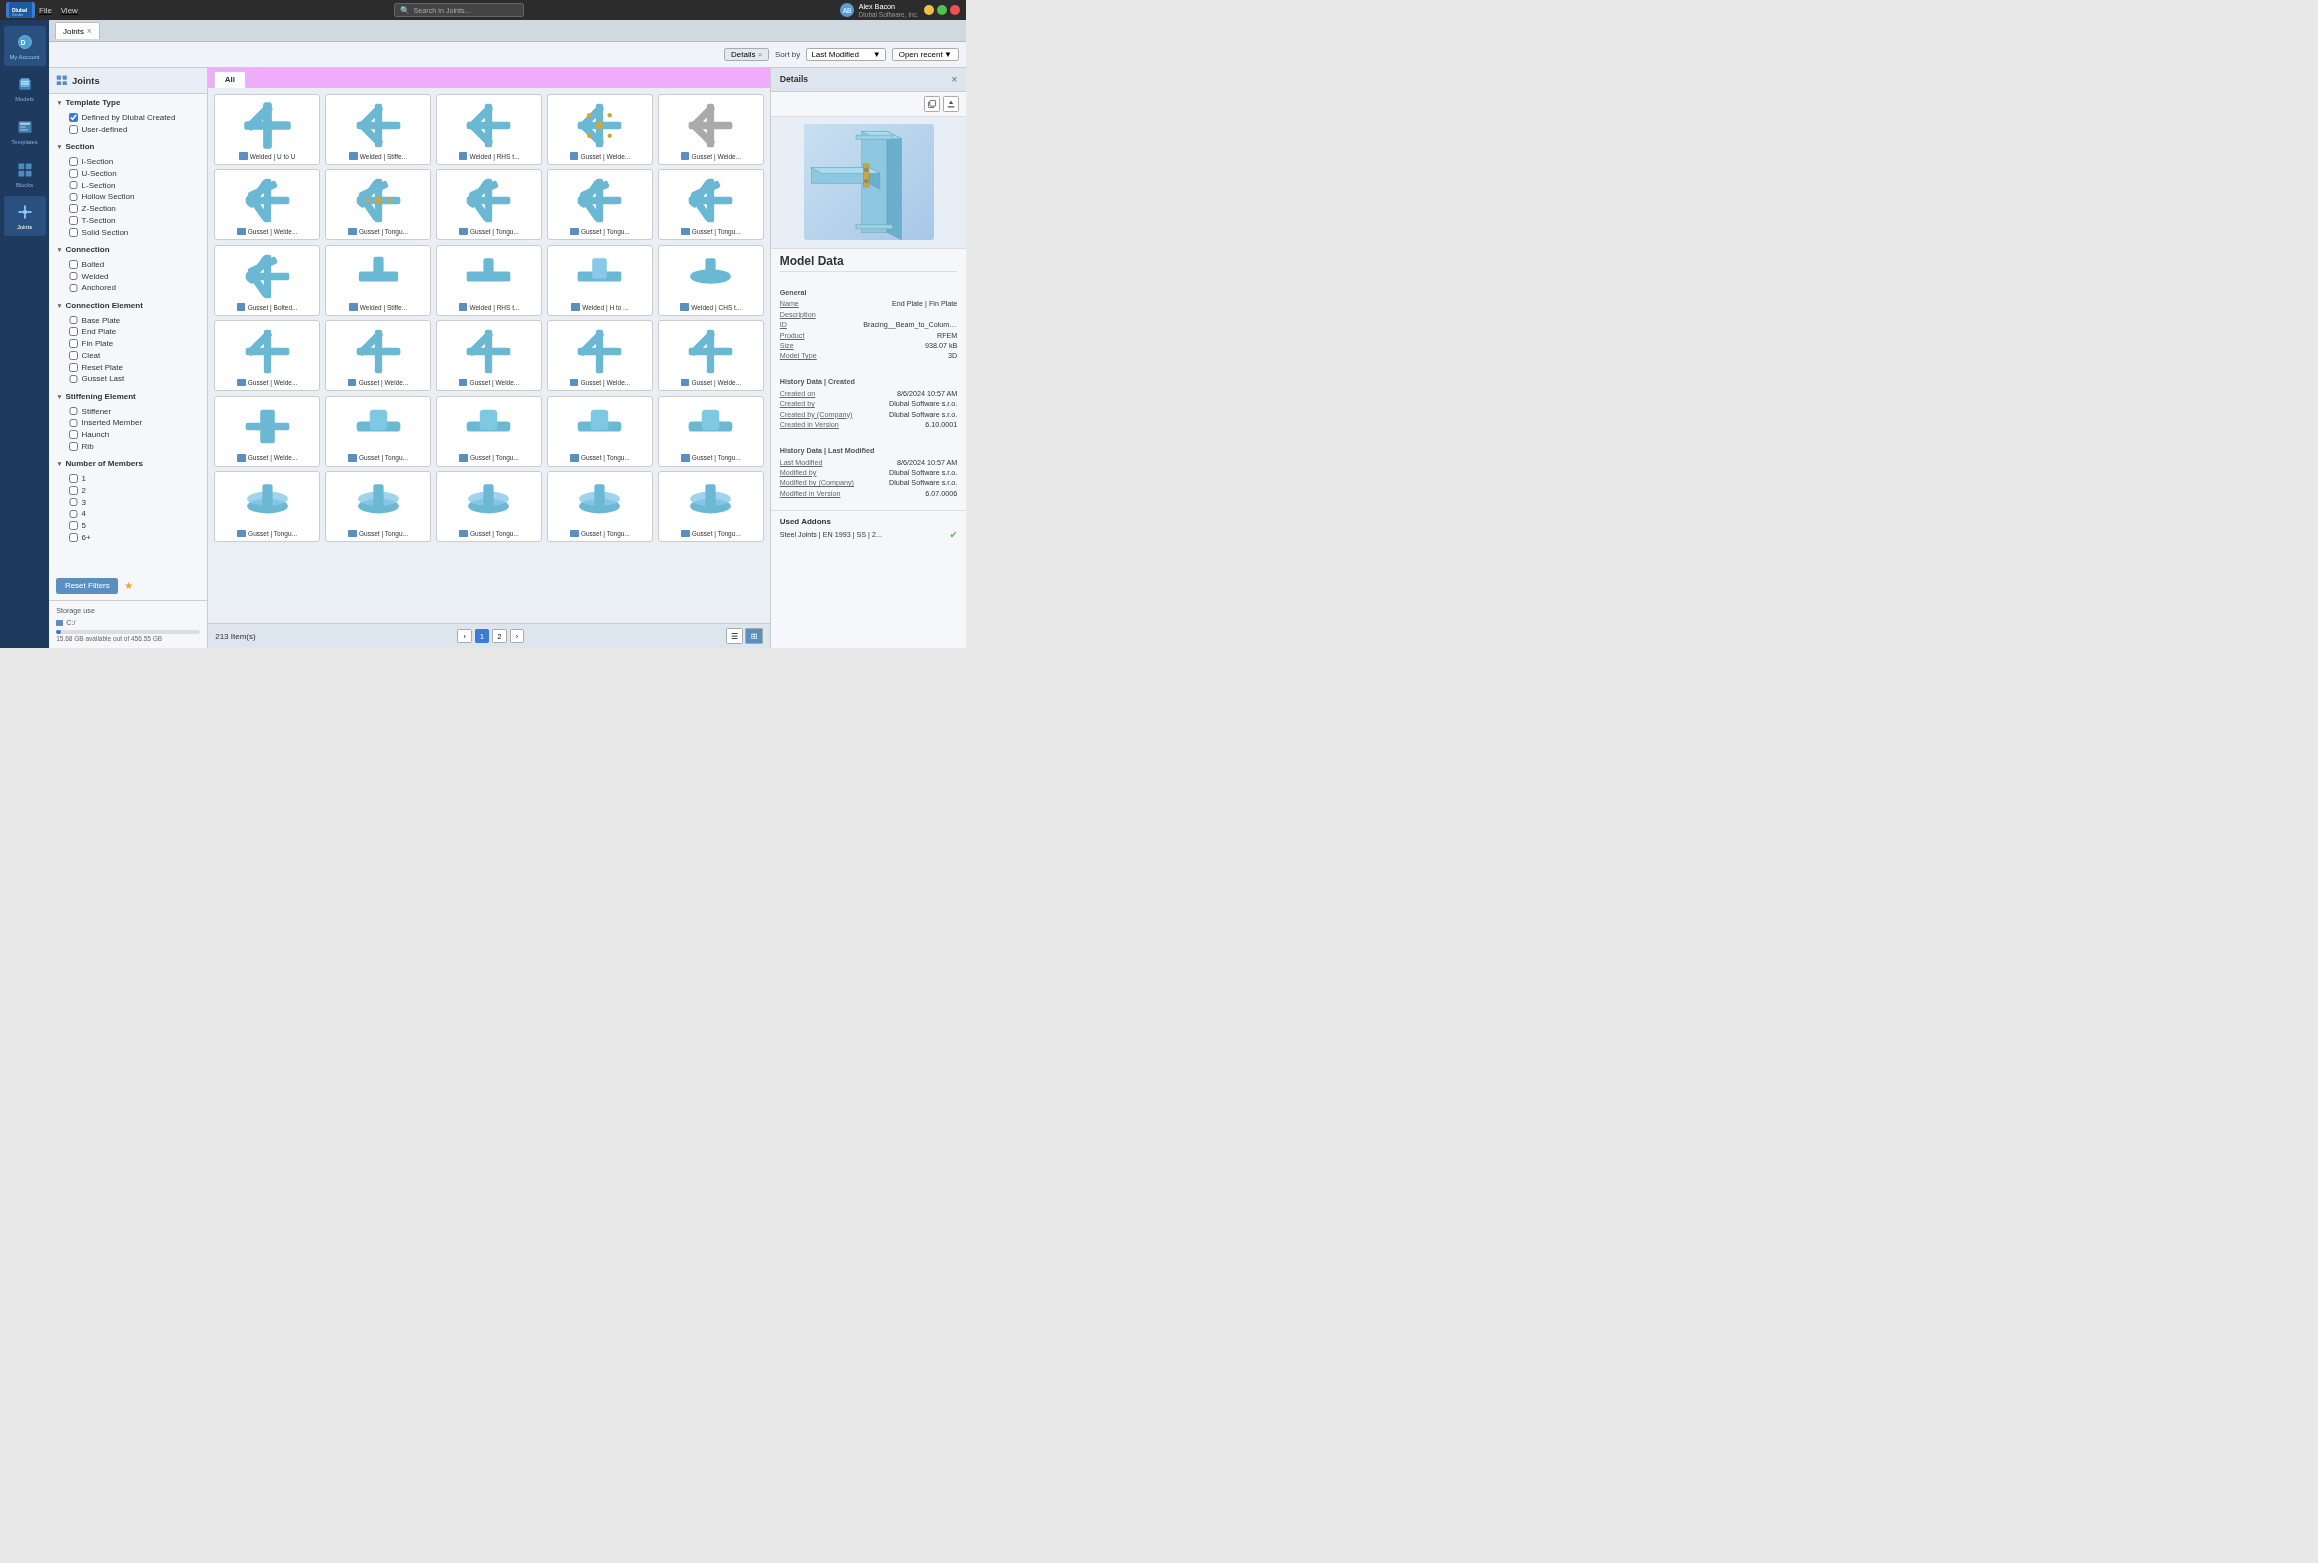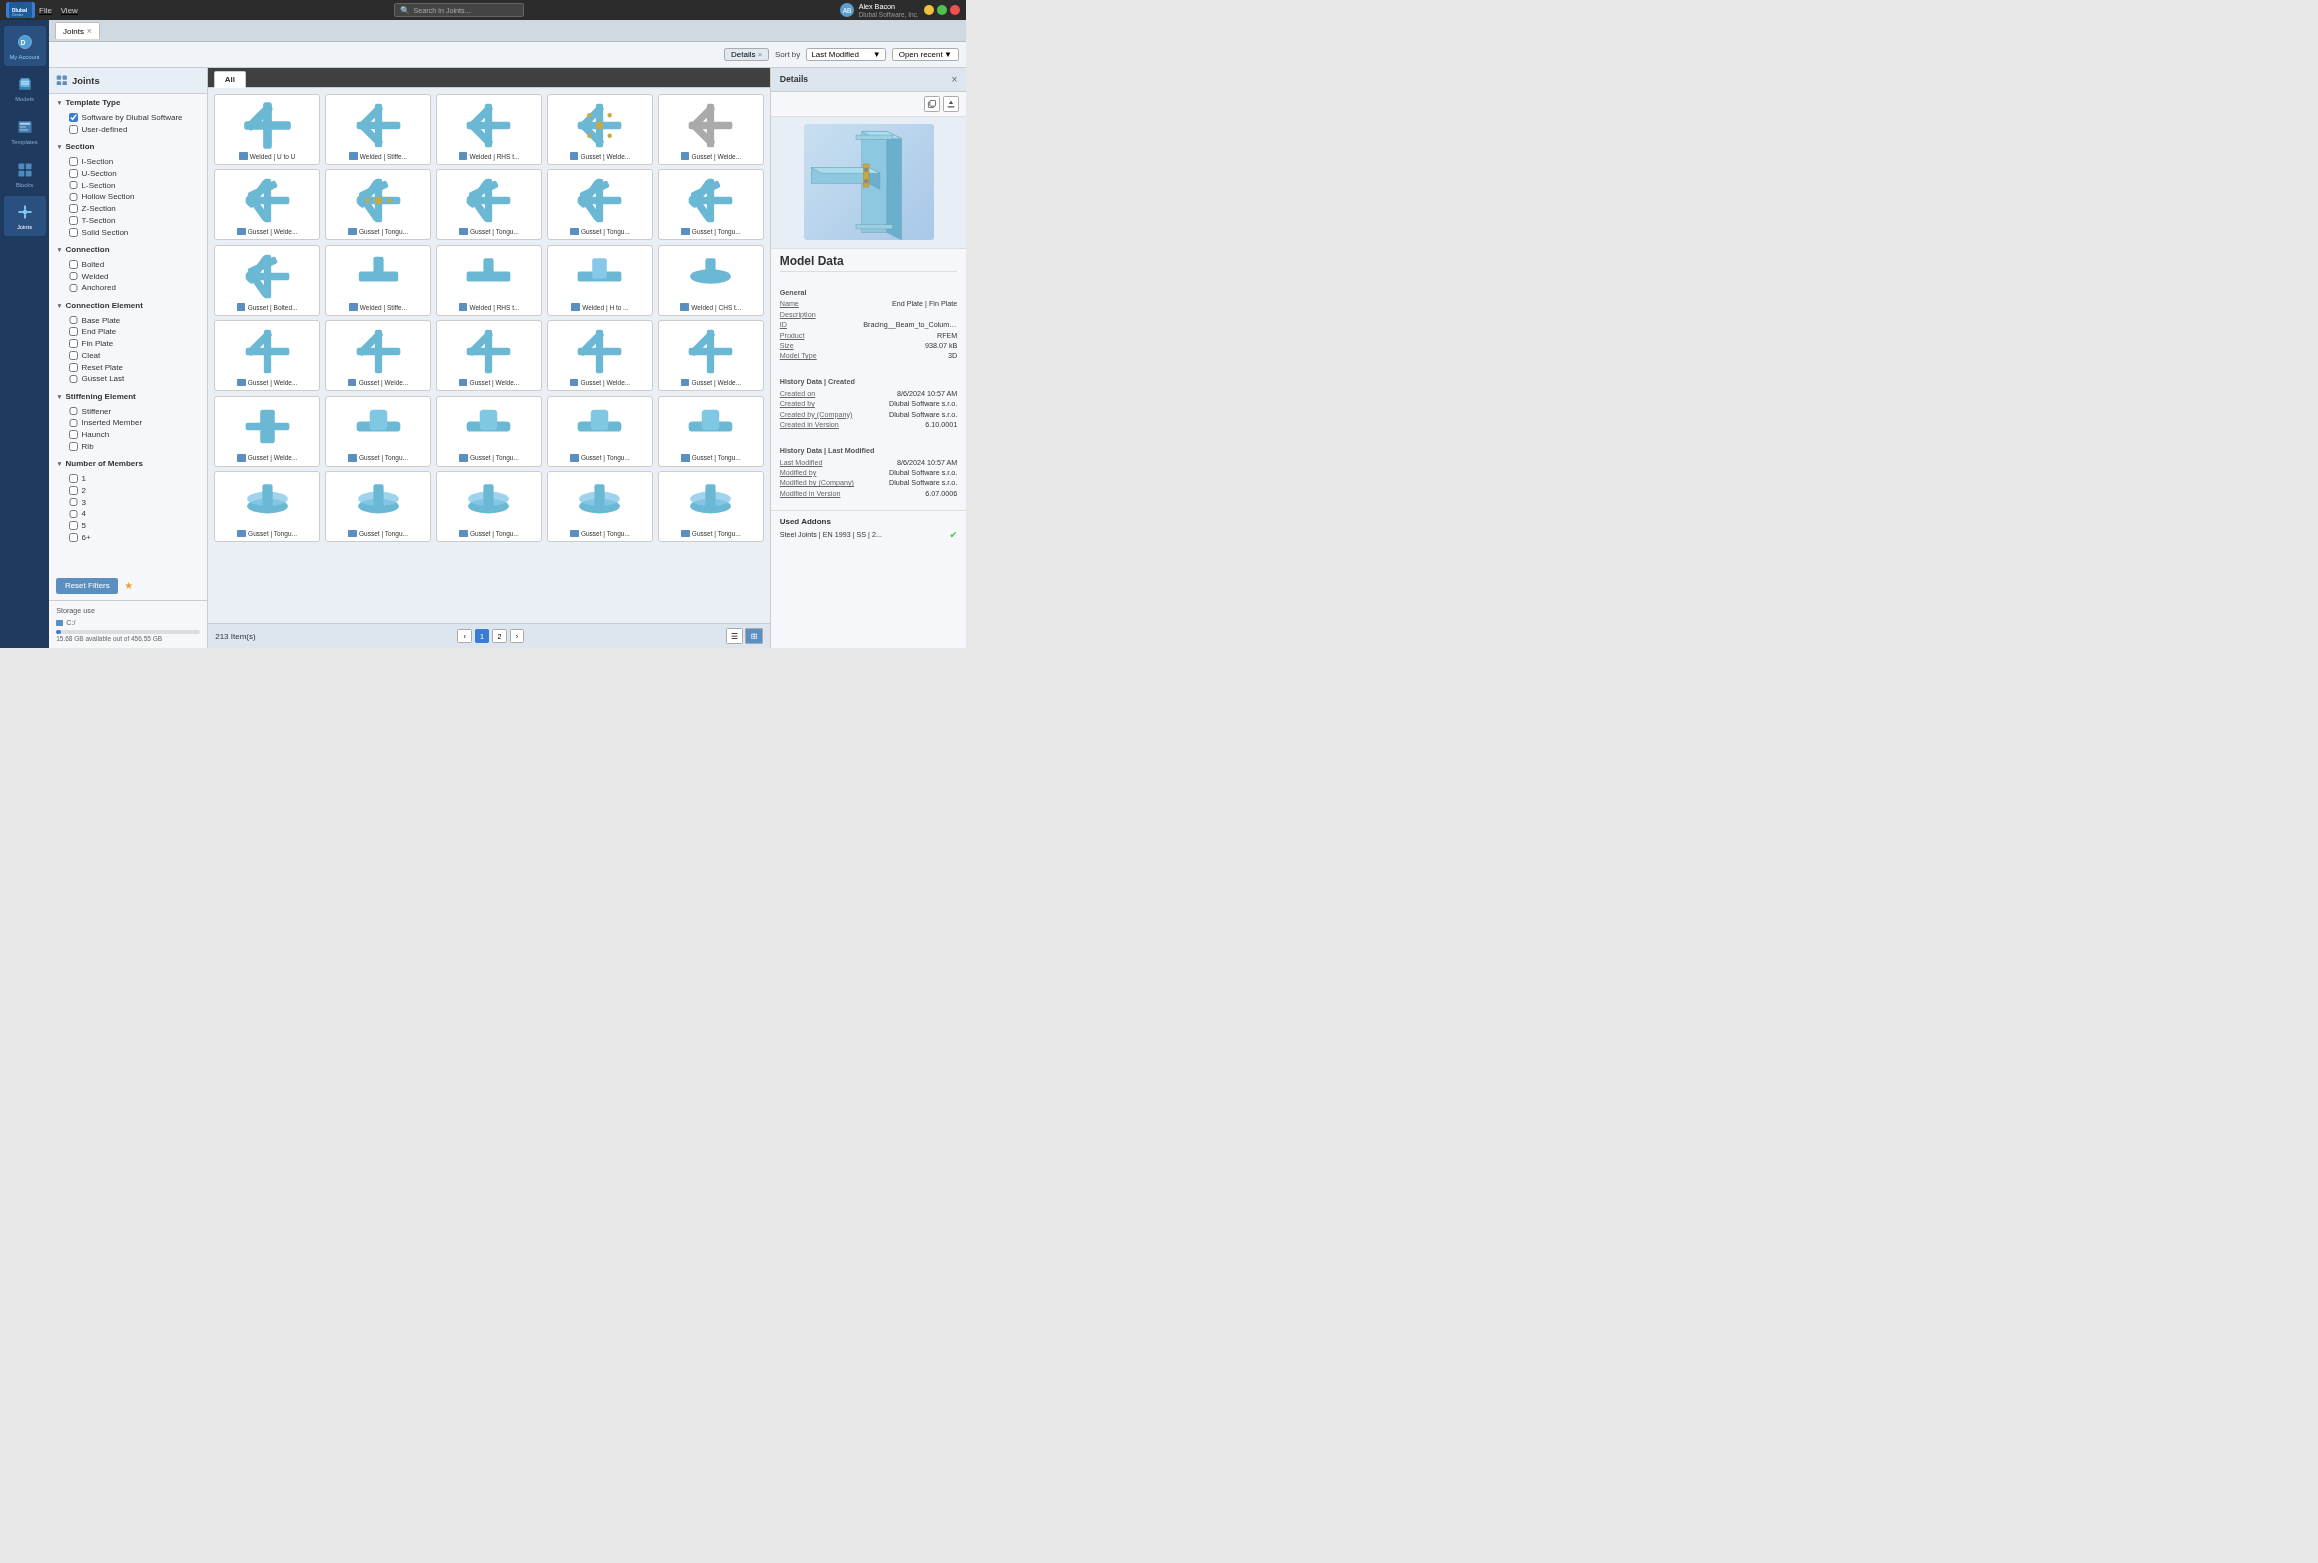--- a/index.html
+++ b/index.html
@@ -69,21 +69,21 @@
     .storage-section { padding: 5.8px 7.2px; border-top: 0.7px solid #ccc; }
     .storage-title { font-size: 7.2px; color: #555; margin-bottom: 2.9px; }
     .storage-bar-bg { background: #ddd; height: 4.3px; border-radius: 2.2px; margin-bottom: 1.4px; }
     .storage-bar-fill { background: #3a7bd5; height: 4.3px; border-radius: 2.2px; width: 3.4%; }
     .storage-text { font-size: 6.5px; color: #666; }
     .storage-drive { display: flex; align-items: center; gap: 2.9px; margin-bottom: 2.2px; }
     .drive-icon { width: 7.2px; height: 5.8px; background: #5a8fc0; border-radius: 0.7px; }
 
     
     .grid-area { flex: 1; display: flex; flex-direction: column; overflow: hidden; background: #eaeff5; }
-    .grid-tabs { display: flex; align-items: center; padding: 2.9px 5.8px 0; gap: 1.4px; background: #404040; border-bottom: 0.7px solid #ccc; }
+    .grid-tabs { display: flex; align-items: center; padding: 2.9px 5.8px 0; gap: 1.4px; background: #f0abfc; border-bottom: 0.7px solid #ccc; }
     .grid-tab { padding: 2.9px 10px; font-size: 8px; cursor: pointer; border-radius: 2.2px 2.2px 0 0; border: 0.7px solid #ccc; border-bottom: none; background: #d0d8e4; color: #555; }
     .grid-tab.active { background: white; color: #333; font-weight: bold; border-bottom: 0.7px solid white; margin-bottom: -0.7px; }
 
     .grid-scroll { flex: 1; overflow-y: auto; padding: 5.8px; display: grid; grid-template-columns: repeat(5, 1fr); gap: 4.3px; align-content: start; }
     .grid-item { background: white; border: 0.7px solid #ccc; border-radius: 2.9px; padding: 4.3px; cursor: pointer; display: flex; flex-direction: column; align-items: center; }
     .grid-item-img { width: 100%; height: 52px; display: flex; align-items: center; justify-content: center; }
     .grid-item-label { font-size: 6.5px; color: #333; text-align: center; margin-top: 1.4px; display: flex; align-items: center; gap: 2.2px; }
     .template-icon { width: 8.7px; height: 7.2px; background: #5a8fc0; border-radius: 0.7px; flex-shrink: 0; }
 
     .grid-footer { display: flex; align-items: center; justify-content: space-between; padding: 4.3px 7.2px; background: #dde5ee; border-top: 0.7px solid #ccc; height: 24.6px; }
@@ -263,21 +263,21 @@
         </div>
 
         <div class="filter-section">
           <div class="filter-section-header">
             <span class="arrow">▼</span>
             <span>Template Type</span>
           </div>
           <div class="filter-items">
             <label class="filter-item">
               <input type="checkbox" checked="" style="">
-              <span>Software by Dlubal Software</span>
+              <span>Defined by Dlubal Created</span>
             </label>
             <label class="filter-item">
               <input type="checkbox" style="">
               <span>User-defined</span>
             </label>
           </div>
         </div>
 
         <div class="filter-section">
           <div class="filter-section-header">

